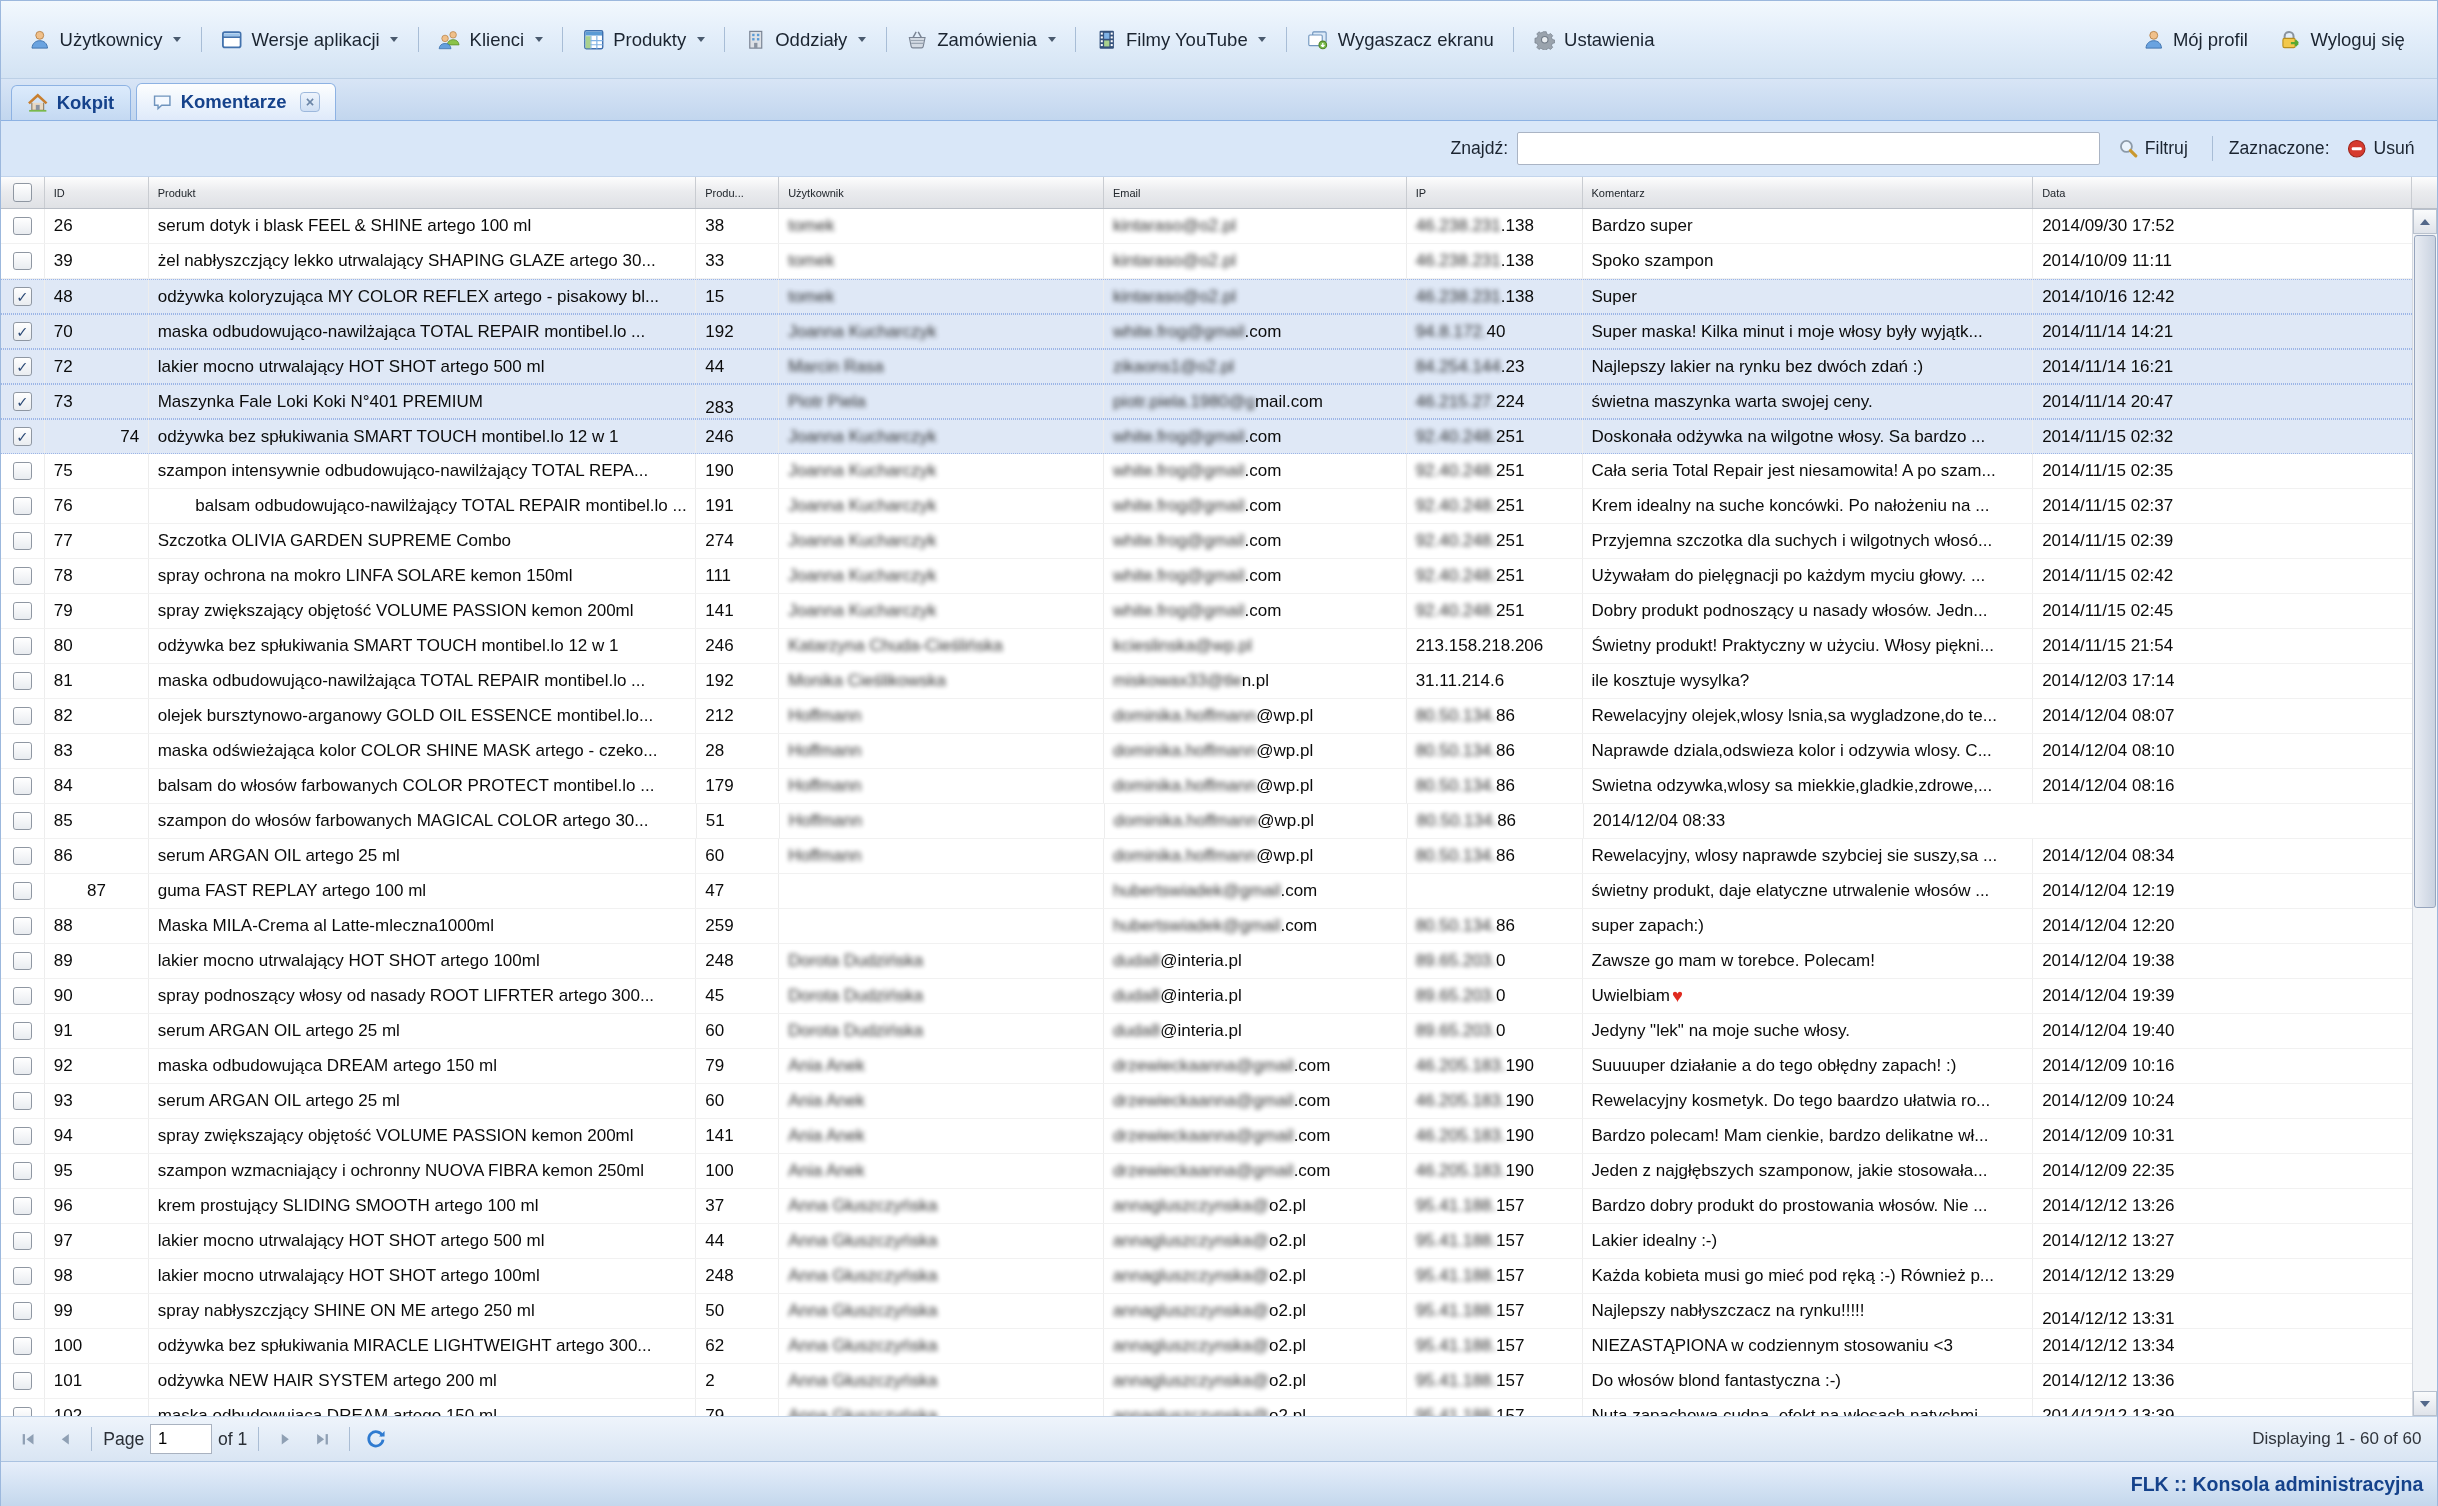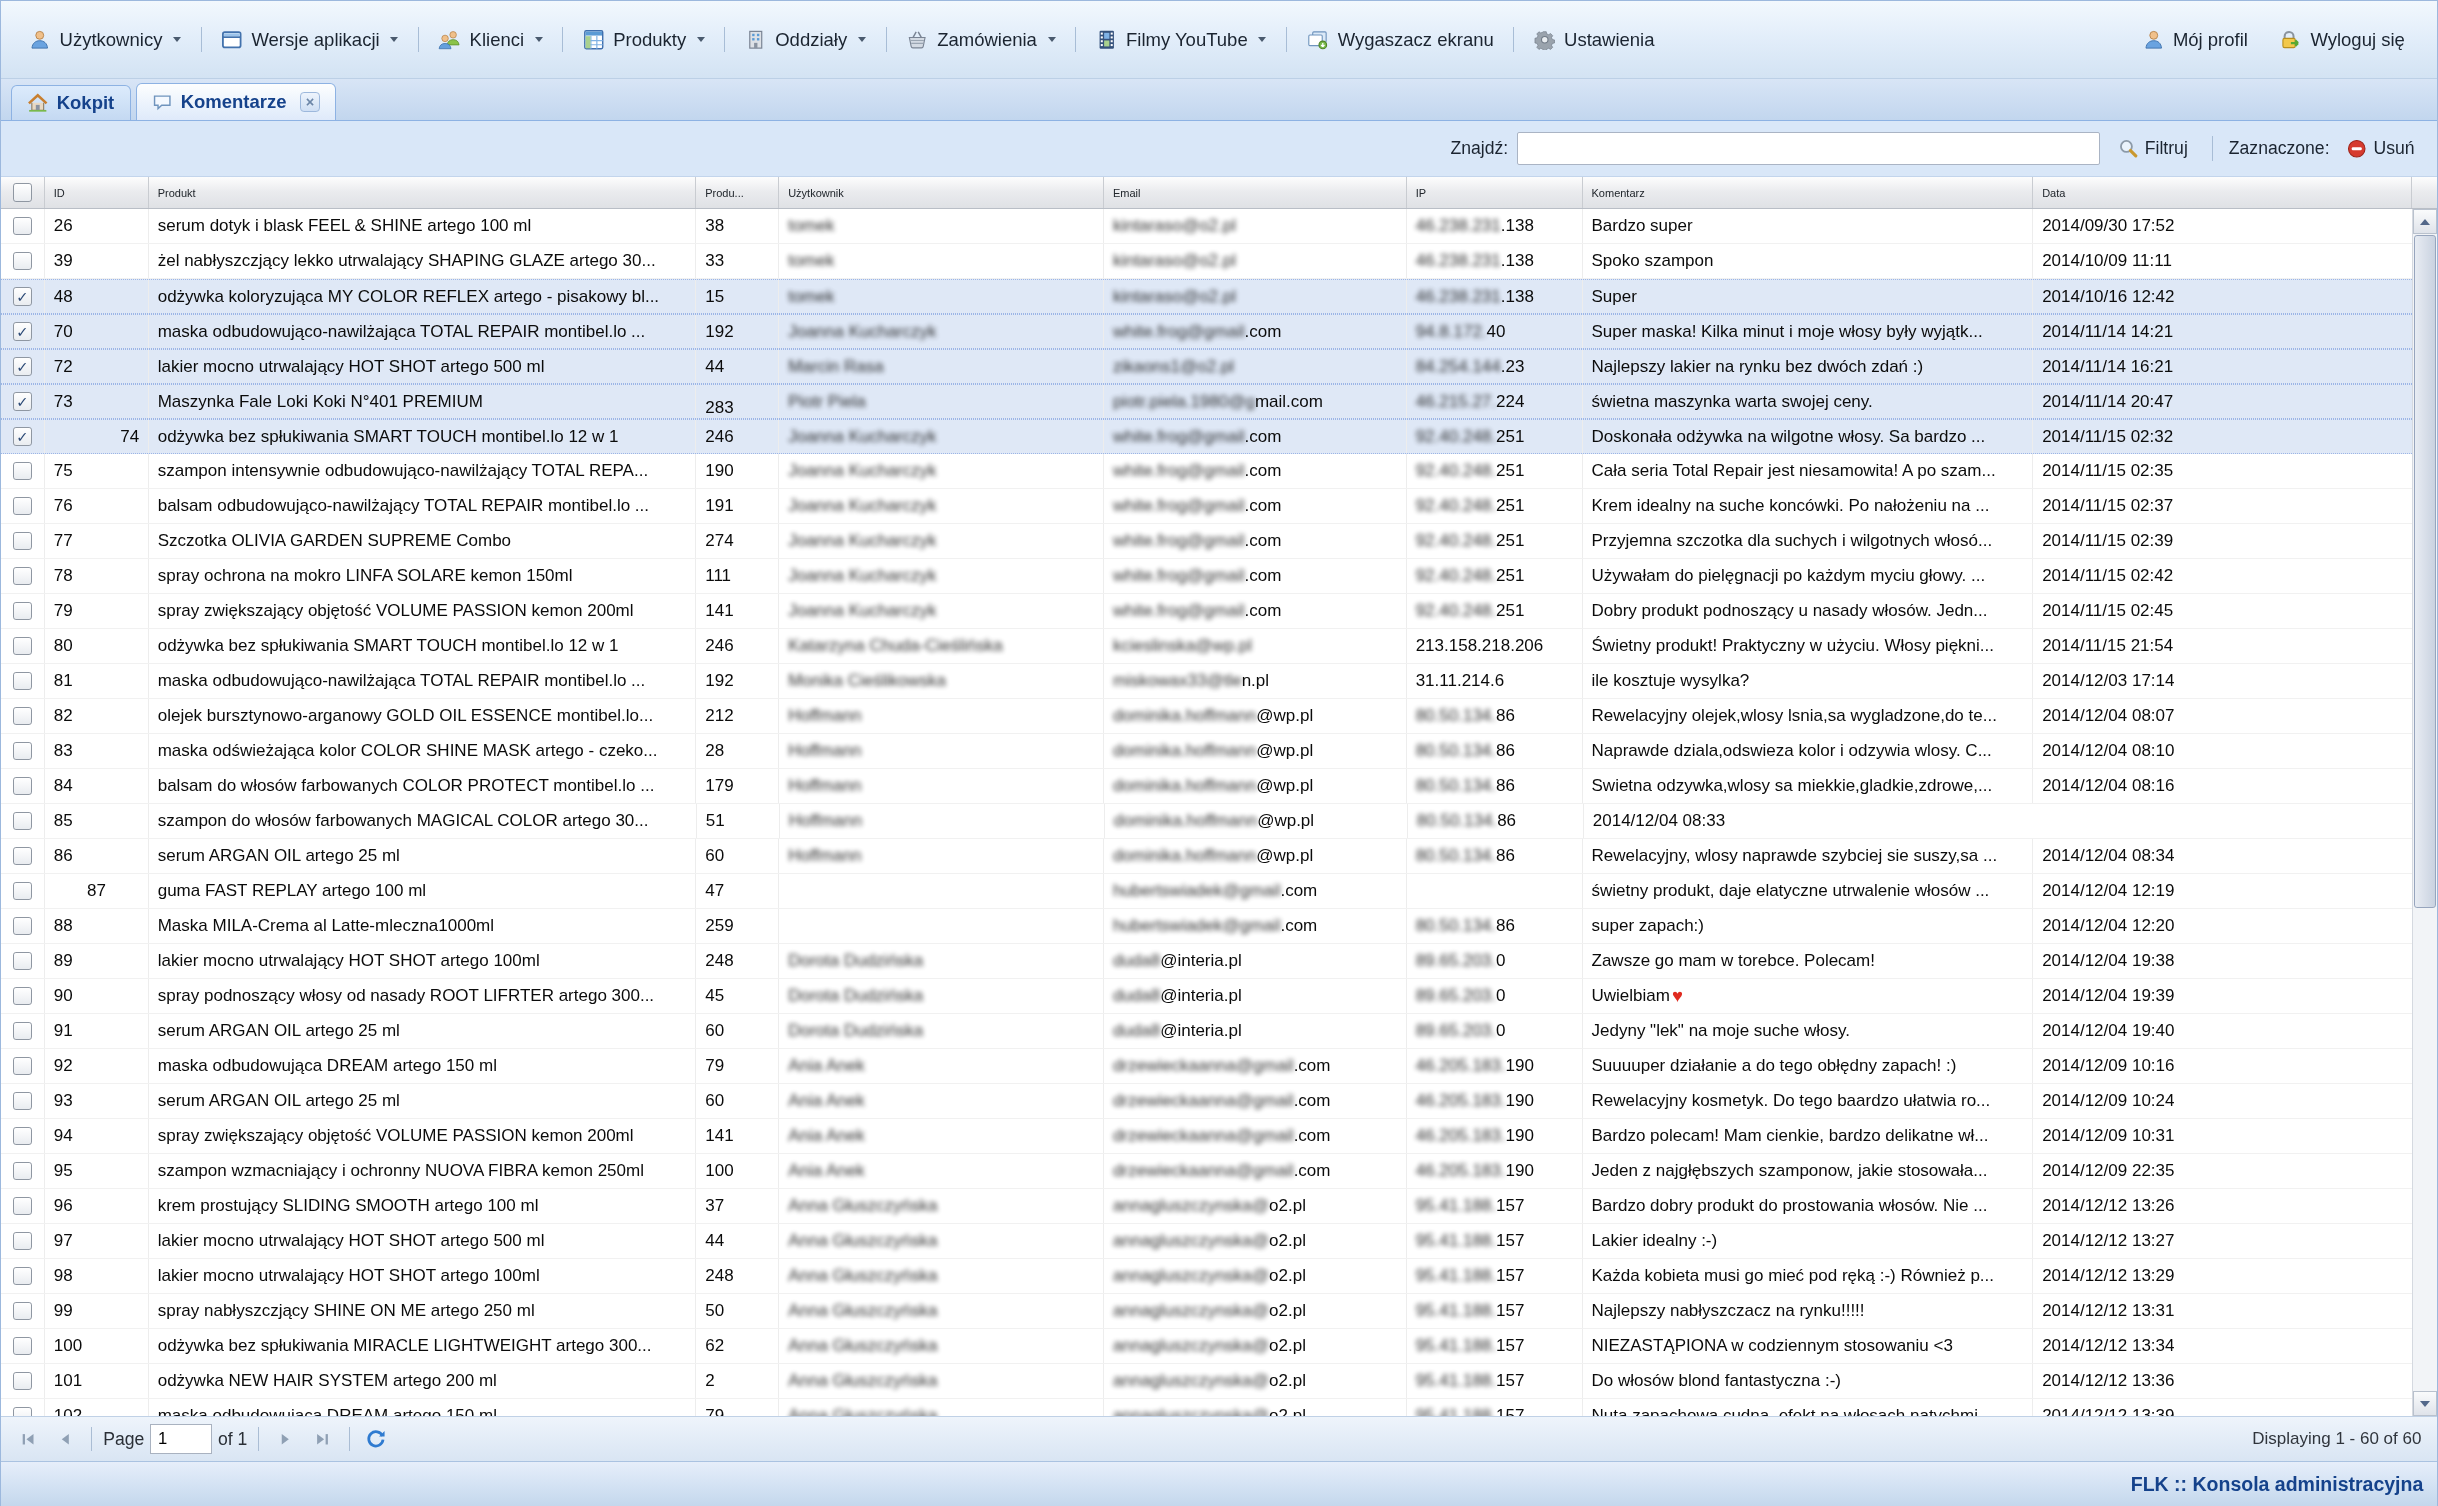--- a/index.html
+++ b/index.html
@@ -560,21 +560,21 @@
               <span>2014/11/15 02:35</span>
             </div>
           </div>
           <div class="grow">
             <div class="gc" style="width: 44px; justify-content: center;">
               <span class="cb"></span>
             </div>
             <div class="gc" style="width: 104px;">
               <span>76</span>
             </div>
-            <div class="gc" style="width: 548px;">
+            <div class="gc" style="width: 548px; justify-content: flex-end;">
               <span>balsam odbudowująco-nawilżający TOTAL REPAIR montibel.lo ...</span>
             </div>
             <div class="gc" style="width: 83px;">
               <span>191</span>
             </div>
             <div class="gc" style="width: 325px;">
               <span class="blurred">Joanna Kucharczyk</span>
             </div>
             <div class="gc" style="width: 303px;">
               <span class="blurred">white.frog@gmail</span>
@@ -1281,21 +1281,21 @@
               <span class="blurred">annagluszczynska@</span>
               <span>o2.pl</span>
             </div>
             <div class="gc" style="width: 176px;">
               <span class="blurred">95.41.188.</span>
               <span>157</span>
             </div>
             <div class="gc" style="width: 451px;">
               <span>Najlepszy nabłyszczacz na rynku!!!!!</span>
             </div>
-            <div class="gc" style="width: 379px; border-right: none;">
+            <div class="gc" style="width: 379px; border-right: none; margin-top: 8px;">
               <span>2014/12/12 13:31</span>
             </div>
           </div>
           <div class="grow">
             <div class="gc" style="width: 44px; justify-content: center;">
               <span class="cb"></span>
             </div>
             <div class="gc" style="width: 104px;">
               <span>100</span>
             </div>

